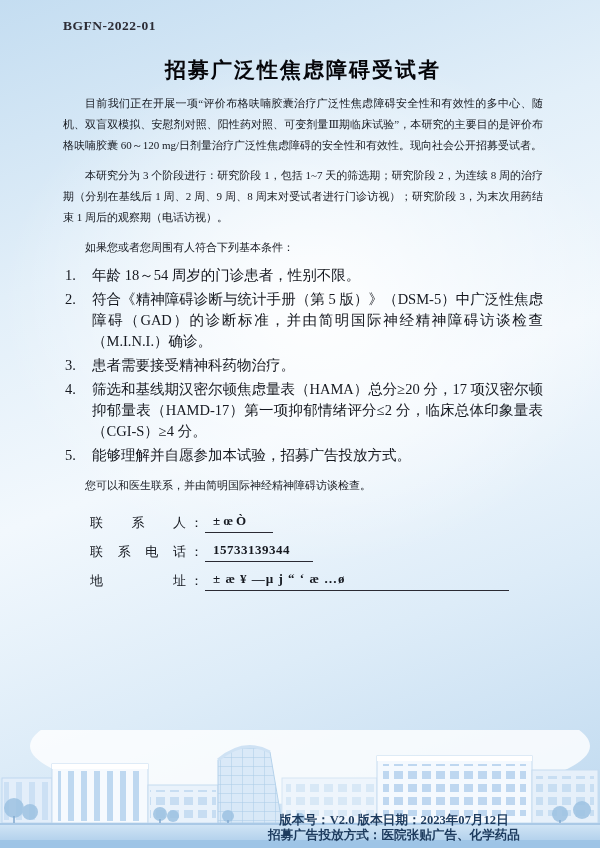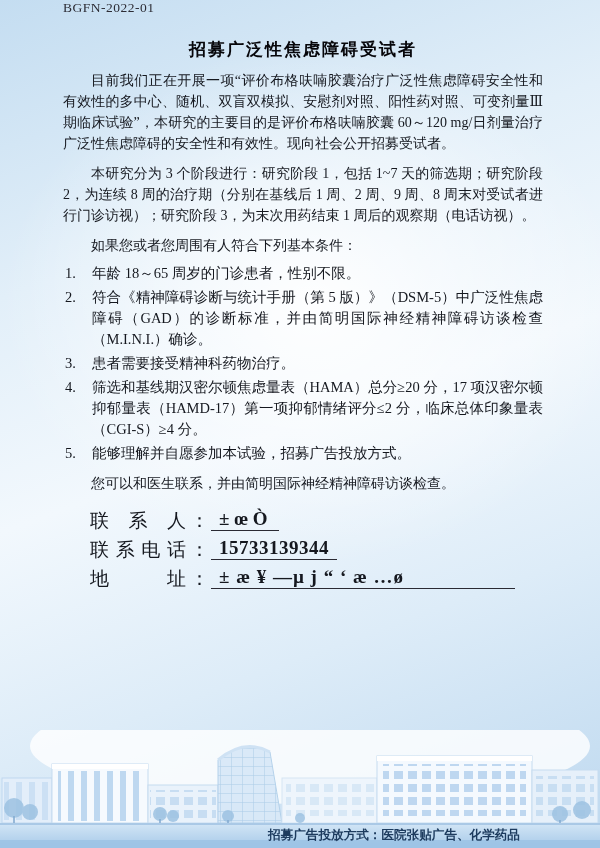--- a/index.html
+++ b/index.html
@@ -5,28 +5,28 @@
   html,body{margin:0;padding:0;background:#e9eef4;}
   .page{
     position:relative;width:600px;height:848px;overflow:hidden;
     background:
       radial-gradient(ellipse 430px 360px at 52% 36%, rgba(255,255,255,.96) 0%, rgba(255,255,255,0) 72%),
       linear-gradient(160deg,#c4ddf1 0%,#e2eff9 28%,#f2f8fd 50%,#ddecf8 72%,#bdd8ef 100%);
     font-family:"Liberation Serif","DejaVu Serif",serif;
     color:#15181f;
   }
   .content{position:absolute;left:63px;right:57px;top:0;}
-  .doc-code{font-size:13.5px;letter-spacing:.5px;color:#2c2c35;}
-  .title{margin:22px 0 0;text-align:center;font-size:17px;font-weight:700;letter-spacing:2px;color:#06060a;}
-  .para{margin:9px 0 0;font-size:14px;line-height:21px;text-align:justify;text-indent:2em;}
+  .doc-code{margin-top:18px;font-size:13.5px;letter-spacing:.5px;color:#2c2c35;font-weight:bold;}
+  .title{margin:22px 0 0;text-align:center;font-size:21px;font-weight:700;letter-spacing:2px;color:#06060a;}
+  .para{margin:9px 0 0;font-size:11px;line-height:21px;text-align:justify;text-indent:2em;}
   .criteria{margin-top:7px;}
   .crit-row{display:flex;font-size:14.5px;line-height:21px;margin-top:3px;}
   .crit-num{width:27px;flex:none;padding-left:2px;}
   .crit-text{flex:1;text-align:justify;}
-  .contact{margin-top:15px;margin-left:27px;font-size:19px;}
+  .contact{margin-top:15px;margin-left:27px;font-size:13px;}
   .contact-row{margin-top:7px;display:flex;align-items:flex-end;line-height:20px;}
   .clabel{display:inline-block;width:96px;text-align:justify;text-align-last:justify;flex:none;}
   .colon{margin:0 2px 0 4px;flex:none;}
   .cvalue{display:inline-block;border-bottom:1.2px solid #2a2a33;font-weight:700;padding:0 8px 1px;}
   .v0{min-width:52px;}
   .v1{min-width:92px;letter-spacing:.5px;}
   .v2{min-width:288px;letter-spacing:1px;}
   .footer{
     position:absolute;right:55px;bottom:5px;width:302px;text-align:center;
     font-size:12.6px;line-height:14.8px;color:#1d3b5e;font-weight:700;z-index:3;
@@ -97,21 +97,21 @@
     <div class="doc-code">BGFN-2022-01</div>
     <h1 class="title">招募广泛性焦虑障碍受试者</h1>
 
     <p class="para">目前我们正在开展一项“评价布格呋喃胶囊治疗广泛性焦虑障碍安全性和有效性的多中心、随机、双盲双模拟、安慰剂对照、阳性药对照、可变剂量Ⅲ期临床试验”，本研究的主要目的是评价布格呋喃胶囊 60～120 mg/日剂量治疗广泛性焦虑障碍的安全性和有效性。现向社会公开招募受试者。</p>
     <p class="para">本研究分为 3 个阶段进行：研究阶段 1，包括 1~7 天的筛选期；研究阶段 2，为连续 8 周的治疗期（分别在基线后 1 周、2 周、9 周、8 周末对受试者进行门诊访视）；研究阶段 3，为末次用药结束 1 周后的观察期（电话访视）。</p>
     <p class="para">如果您或者您周围有人符合下列基本条件：</p>
 
     <div class="criteria">
       <div class="crit-row">
         <span class="crit-num">1.</span>
-        <span class="crit-text">年龄 18～65 周岁的门诊患者，性别不限。</span>
+        <span class="crit-text">年龄 18～54 周岁的门诊患者，性别不限。</span>
       </div>
       <div class="crit-row">
         <span class="crit-num">2.</span>
         <span class="crit-text">符合《精神障碍诊断与统计手册（第 5 版）》（DSM-5）中广泛性焦虑障碍（GAD）的诊断标准，并由简明国际神经精神障碍访谈检查（M.I.N.I.）确诊。</span>
       </div>
       <div class="crit-row">
         <span class="crit-num">3.</span>
         <span class="crit-text">患者需要接受精神科药物治疗。</span>
       </div>
       <div class="crit-row">
@@ -139,16 +139,17 @@
       </div>
       <div class="contact-row">
         <span class="clabel">地址</span>
         <span class="colon">：</span>
         <span class="cvalue v2">± æ ¥ —µ j “ ‘ æ …ø</span>
       </div>
     </div>
   </div>
 
   <div class="footer">
+    <div>版本号：V2.0 版本日期：2023年07月12日</div>
     <div>招募广告投放方式：医院张贴广告、化学药品</div>
   </div>
 
 </div>
 
 </body></html>

